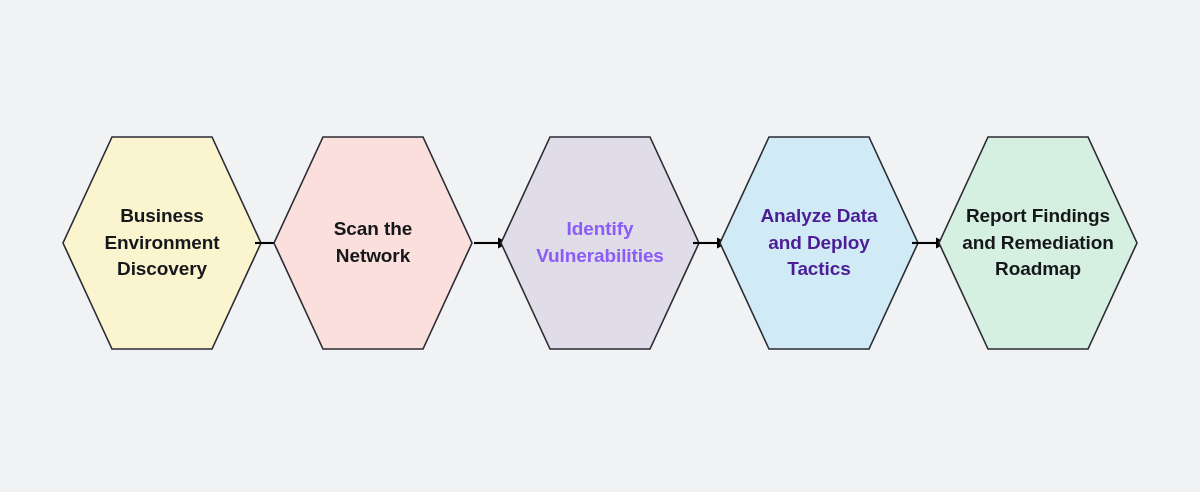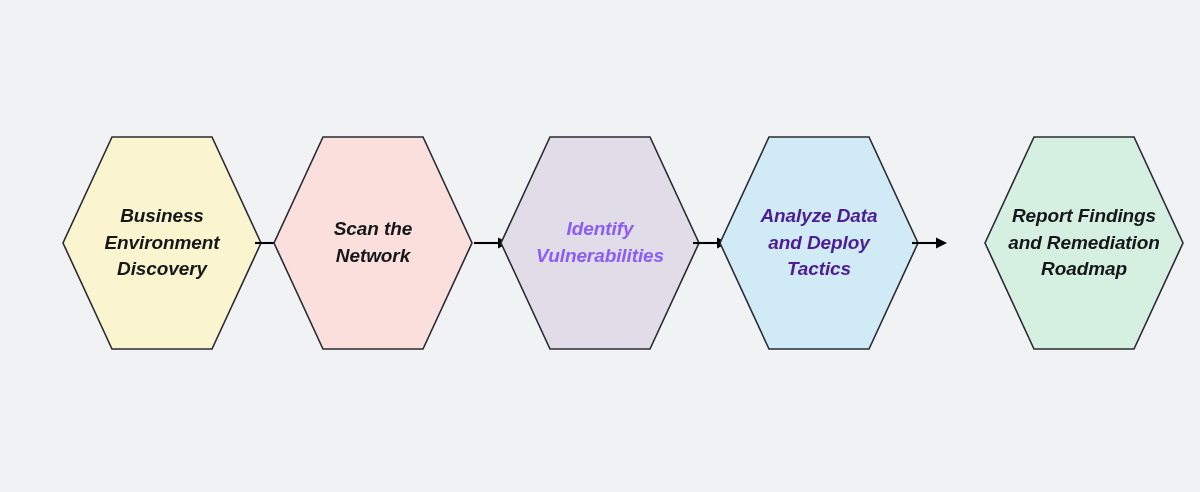--- a/index.html
+++ b/index.html
@@ -10,21 +10,20 @@
     width: 1200px;
     height: 492px;
     background: #f1f2f4;
     font-family: "Liberation Sans", sans-serif;
     overflow: hidden;
   }
   #flow-canvas {
     position: relative;
     width: 1105px;
     height: 492px;
-    font-style: italic;
   }
   .hex-node {
     position: absolute;
     top: 136px;
     width: 200px;
     height: 214px;
   }
   .hex-svg {
     position: absolute;
     left: 0;
@@ -49,21 +48,21 @@
     color: #15171a;
     letter-spacing: -0.1px;
     white-space: pre-line;
     box-sizing: border-box;
     padding: 0 4px;
   }
   .hex-node.n1 { left: 62px; }
   .hex-node.n2 { left: 273px; }
   .hex-node.n3 { left: 500px; }
   .hex-node.n4 { left: 719px; }
-  .hex-node.n5 { left: 984px; }
+  .hex-node.n5 { left: 938px; }
 
   .connector {
     position: absolute;
     top: 231px;
     width: 36px;
     height: 24px;
   }
   .connector svg { display: block; }
   .connector.c1 { left: 255px; }
   .connector.c2 { left: 474px; }

